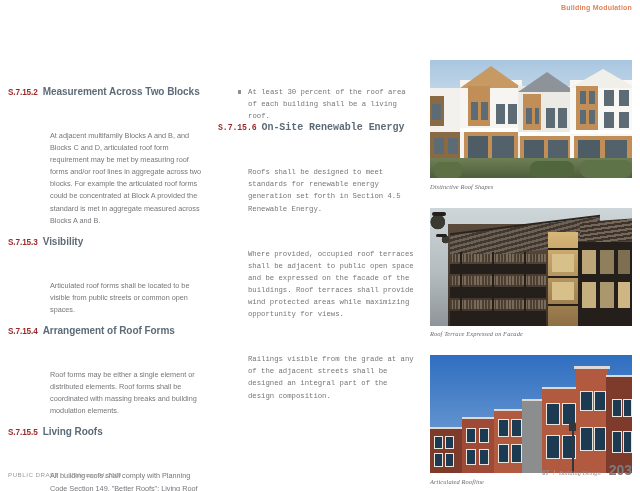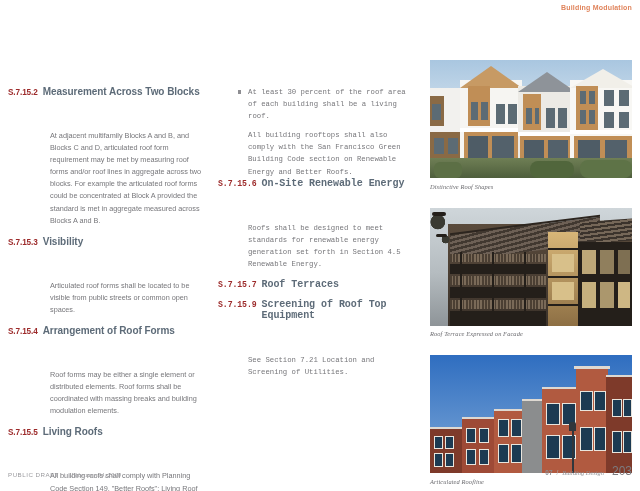--- a/index.html
+++ b/index.html
@@ -216,21 +216,21 @@
     align-items: baseline;
     gap: 4px;
   }
   .footer-right .chap { font-weight:700; color:#8d8d91; }
   .footer-right .slash { color:#b0b0b4; }
   .footer-right .chapname {
     font-family: "Liberation Serif", serif;
     font-style: italic;
     color:#8d8d91;
   }
-  .footer-right .pageno { font-weight:400; font-size:12px; color:#7c7c80; margin-left:4px; }
+  .footer-right .pageno { font-weight:700; font-size:14px; color:#7c7c80; margin-left:4px; }
 </style>
 </head>
 <body>
 
 <div class="page">
 
   <div class="running-header">Building Modulation</div>
 
   <div class="col col-left">
 
@@ -278,52 +278,44 @@
 
   <div class="col col-mid">
 
     <div class="cont" style="margin-left:20px;">
       <ul class="bullets">
         <li>
           <span class="sq"></span>
           <span>At least 30 percent of the roof area of each building shall be a living roof.</span>
         </li>
       </ul>
-      <p class="para" style="margin-top:7px;padding-left:10px;">All building rooftops shall also comply with the San Francisco Green Building Code section on Renewable Energy and Better Roofs.</p>
     </div>
 
     <div class="std">
       <div class="std-head">
         <span class="std-num">S.7.15.6</span>
         <span class="std-title">On-Site Renewable Energy</span>
       </div>
       <div class="std-body" style="margin-left:30px;">
         <p class="para">Roofs shall be designed to meet standards for renewable energy generation set forth in Section 4.5 Renewable Energy.</p>
       </div>
     </div>
 
     <div class="std">
-      <div class="std-head">
-        <span class="std-num">S.7.15.7</span>
-        <span class="std-title">Roof Terraces</span>
-      </div>
-    </div>
-
-    <div class="std">
-    </div>
-
-    <div class="std">
-      <div class="std-head">
-        <span class="std-num">S.7.15.9</span>
-        <span class="std-title">Screening of Roof Top Equipment</span>
-      </div>
       <div class="std-body" style="margin-left:30px;">
-        <p class="para">See Section 7.21 Location and Screening of Utilities.</p>
-      </div>
-    </div>
+        <p class="para">Where provided, occupied roof terraces shall be adjacent to public open space and be expressed on the facade of the buildings. Roof terraces shall provide wind protected areas while maximizing opportunity for views.</p>
+      </div>
+    </div>
+
+    <div class="std">
+      <div class="std-body" style="margin-left:30px;">
+        <p class="para">Railings visible from the grade at any of the adjacent streets shall be designed an integral part of the design composition.</p>
+      </div>
+    </div>
+
 
   </div>
 
   <div class="figcol">
 
     <figure>
       <div class="photo ph1">
         <div class="sky"></div>
 
         <div class="blk b0"></div>

